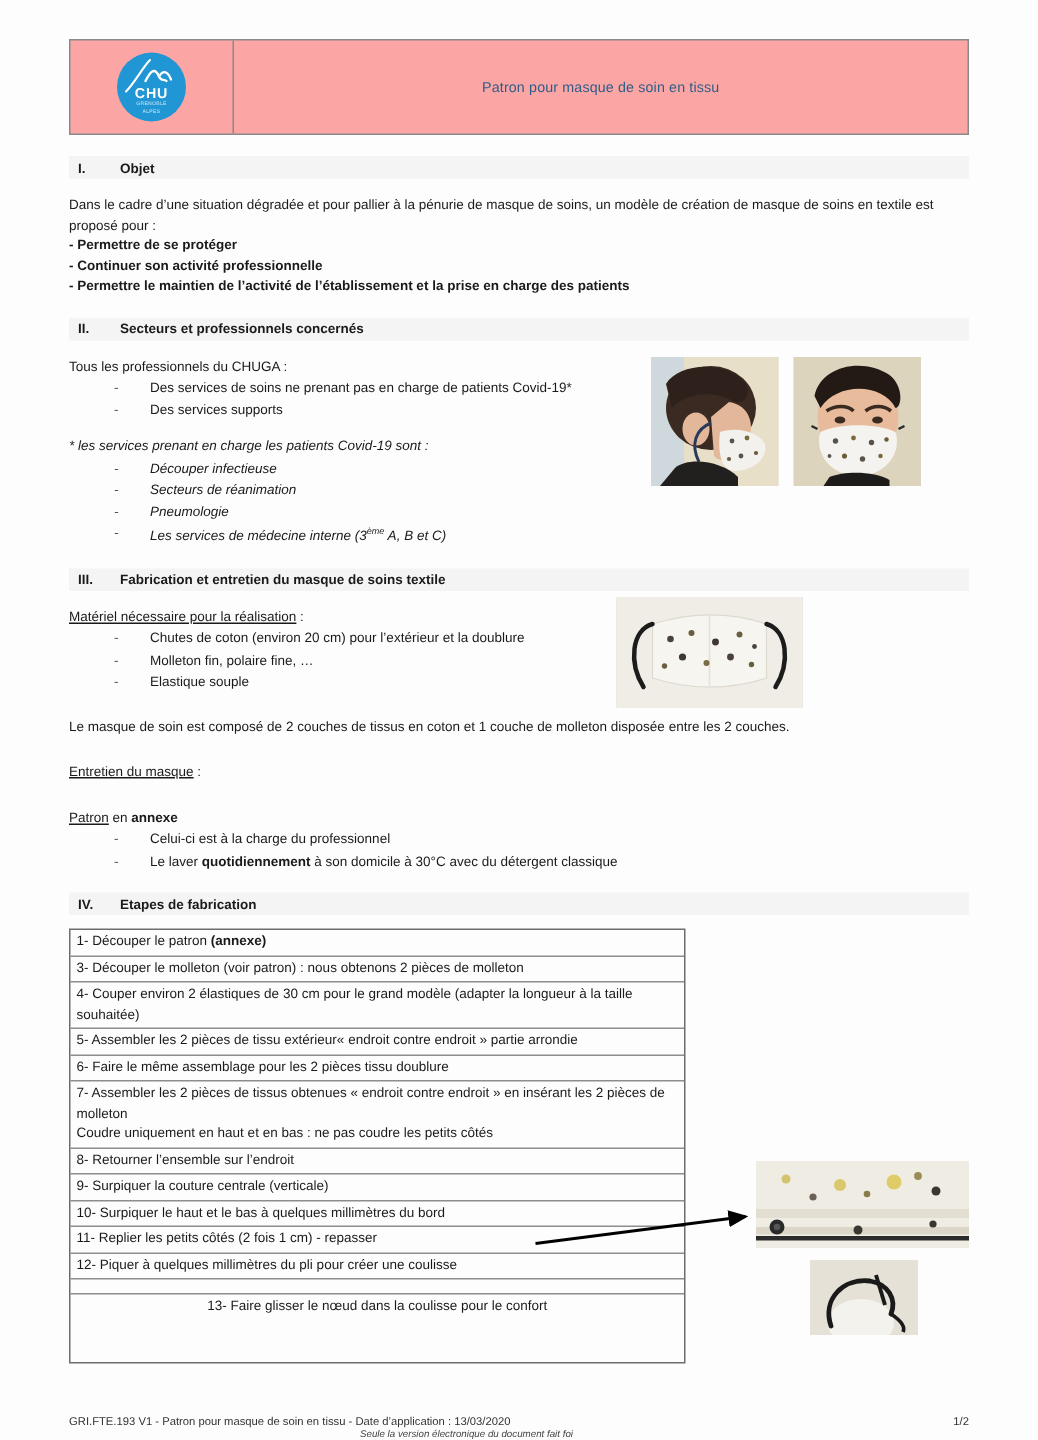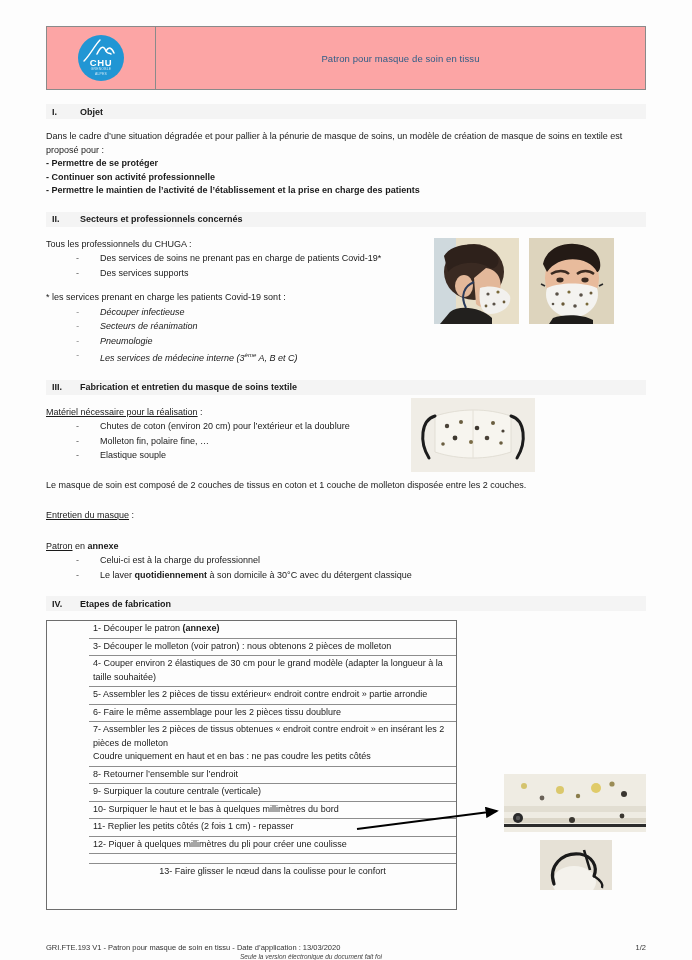--- a/index.html
+++ b/index.html
@@ -99,21 +99,21 @@
   .section-label { }
 
   
   .para {
     font-size: 9px;
     line-height: 13.5px;
     margin-top: 11px;
   }
   .para.tight { margin-top: 0; }
   .bold { font-weight: bold; }
-  .ital { }
+  .ital { font-style: italic; }
   .uline { text-decoration: underline; text-align: center; }
 
   ul.dash {
     list-style: none;
     margin: 0;
     padding: 0 0 0 30px;
   }
   ul.dash li {
     font-size: 9px;
     line-height: 14.5px;
@@ -137,21 +137,20 @@
     overflow: hidden;
   }
   .photo svg { display: block; }
 
   
   .steps-table {
     border: 1.2px solid #6d6d6d;
     width: 411px;
     margin-top: 9px;
     box-sizing: border-box;
-    padding-left: 42px;
   }
   .steps-row {
     border-bottom: 0.9px solid #8d8d8d;
     font-size: 9px;
     line-height: 13.5px;
     padding: 1px 4px 2px 4px;
   }
   .steps-row:last-child { border-bottom: none; text-align: center; }
   .steps-row.blank { height: 9px; padding: 0; }
   .steps-row.tall { min-height: 42px; }

